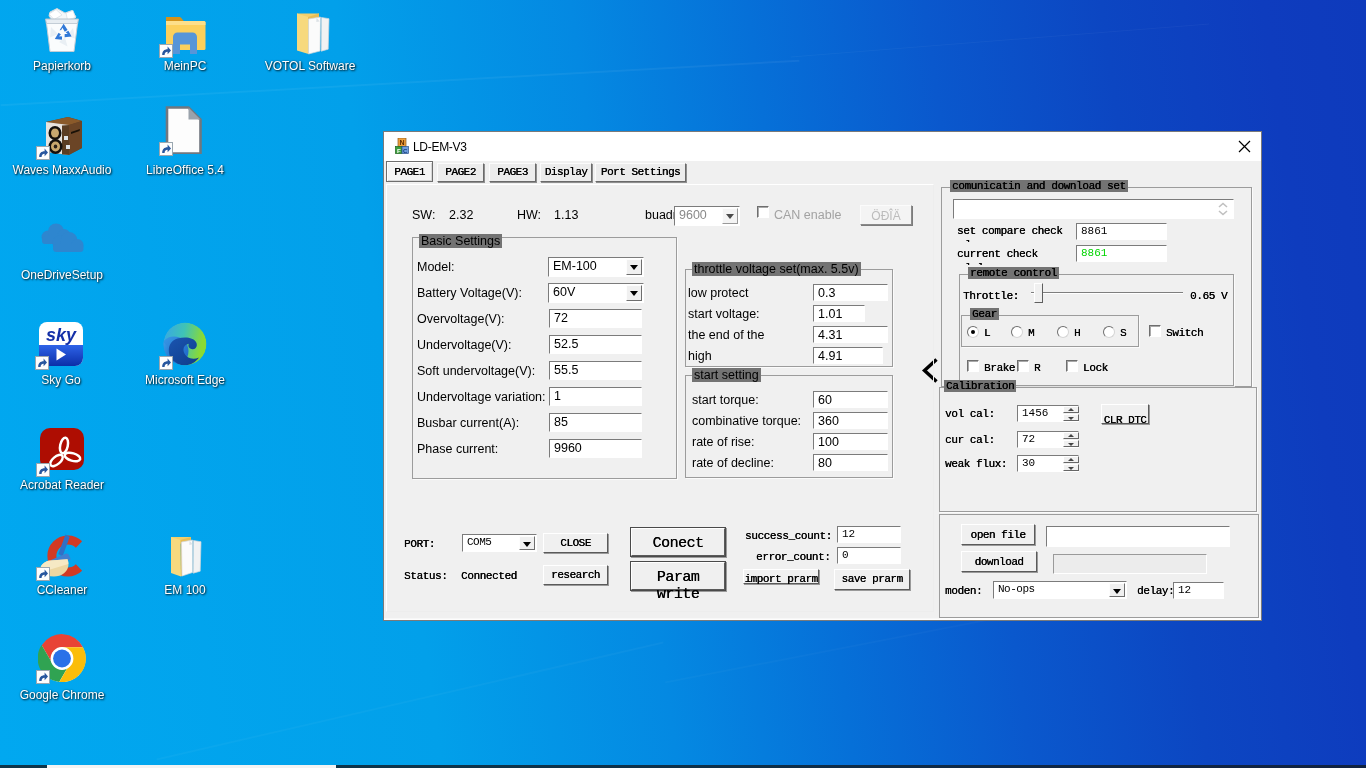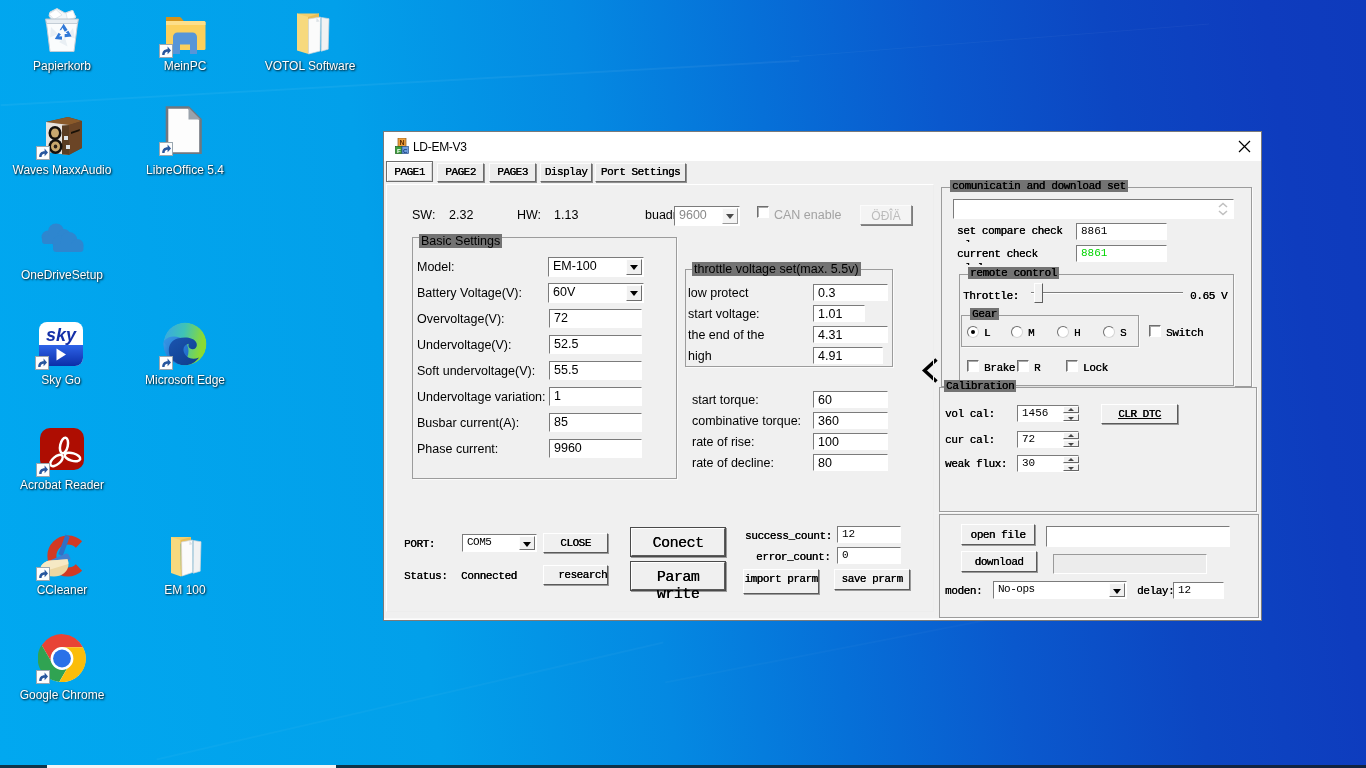--- a/index.html
+++ b/index.html
@@ -357,49 +357,52 @@
   </div>
   <div class="lbl" style="left:304px; top:154px;">low protect</div>
   <div class="lbl" style="left:304px; top:175px;">start voltage:</div>
   <div class="lbl" style="left:304px; top:196px;">the end of the</div>
   <div class="lbl" style="left:304px; top:217px;">high</div>
   <div class="tb" style="left:429px; top:152px; width:75px; height:17px;">0.3</div>
   <div class="tb" style="left:429px; top:173px; width:52px; height:17px;">1.01</div>
   <div class="tb" style="left:429px; top:194px; width:75px; height:17px;">4.31</div>
   <div class="tb" style="left:429px; top:215px; width:70px; height:17px;">4.91</div>
 
+  <div class="gb" style="left:301px; top:243px; width:208px; height:103px;">
+    <div class="gl lbl" style="left:6px;">start setting</div>
+  </div>
   <div class="lbl" style="left:308px; top:261px;">start torque:</div>
   <div class="lbl" style="left:308px; top:282px;">combinative torque:</div>
   <div class="lbl" style="left:308px; top:303px;">rate of rise:</div>
   <div class="lbl" style="left:308px; top:324px;">rate of decline:</div>
   <div class="tb" style="left:429px; top:259px; width:75px; height:17px;">60</div>
   <div class="tb" style="left:429px; top:280px; width:75px; height:17px;">360</div>
   <div class="tb" style="left:429px; top:301px; width:75px; height:17px;">100</div>
   <div class="tb" style="left:429px; top:322px; width:75px; height:17px;">80</div>
 
   <div class="mlbl" style="left:20px; top:406px;">PORT:</div>
   <div class="combo" style="left:78px; top:402px; width:75px; height:18px;">
       <div class="ct mono" style="font-size:11px; letter-spacing:-0.5px;">COM5</div>
       <div class="cbtn"></div>
     </div>
   <div class="btn" style="left:159px; top:401px; width:65px; height:20px; padding-top:3px;">CLOSE</div>
   <div class="mlbl" style="left:20px; top:438px;">Status:</div>
   <div class="mlbl" style="left:77px; top:438px;">Connected</div>
-  <div class="btn" style="left:159px; top:433px; width:65px; height:20px; padding-top:3px;text-align:right;">research</div>
+  <div class="btn" style="left:159px; top:433px; width:65px; height:20px; padding-top:3px;">research</div>
   <div class="btnd" style="left:246px; top:395px; width:96px; height:30px;">
       <div class="in" style="padding-top:6px;">Conect</div>
     </div>
   <div class="btnd" style="left:246px; top:429px; width:96px; height:30px;">
       <div class="in" style="padding-top:6px;">Param write</div>
     </div>
   <div class="mlbl" style="left:361px; top:398px;">success_count:</div>
   <div class="mlbl" style="left:372px; top:419px;">error_count:</div>
   <div class="tb mono" style="left:453px; top:394px; width:64px; height:17px; font-size:11px;">12</div>
   <div class="tb mono" style="left:453px; top:415px; width:64px; height:17px; font-size:11px;">0</div>
-  <div class="btn" style="left:359px; top:437px; width:76px; height:25px; padding-top:3px;">import prarm</div>
+  <div class="btn" style="left:359px; top:437px; width:76px; height:15px; padding-top:3px;">import prarm</div>
   <div class="btn" style="left:450px; top:437px; width:76px; height:21px; padding-top:3px;">save prarm</div>
 
   <svg style="position:absolute; left:536px; top:225px;" width="18" height="27" viewBox="0 0 18 27">
     <path d="M16.5,2.5 L4.5,13.5 L16.5,24.5" fill="none" stroke="#000" stroke-width="3.4"></path>
   </svg>
 
   <div class="gb" style="left:557px; top:55px; width:311px; height:200px;">
     <div class="gl mlbl" style="left:8px;">comunicatin and download set</div>
   </div>
   <div class="combo" style="left:569px; top:67px; width:281px; height:20px;">
@@ -452,21 +455,21 @@
   <div class="mlbl" style="left:561px; top:276px;">vol cal:</div>
   <div class="tb mono" style="left:633px; top:273px; width:62px; height:17px; font-size:11px;">1456</div>
   <div class="spin" style="left:679px; top:274px; height:15px;">
     <div class="sb">
         <i class="up"></i>
       </div>
       <div class="sb" style="margin-top:1px;">
         <i class="dn"></i>
       </div>
   </div>
-  <div class="btn" style="left:717px; top:272px; width:77px; height:20px; padding-top:3px;text-decoration:underline;">CLR DTC</div>
+  <div class="btn" style="left:717px; top:272px; width:48px; height:20px; padding-top:9px;">CLR DTC</div>
   <div class="mlbl" style="left:561px; top:302px;">cur cal:</div>
   <div class="tb mono" style="left:633px; top:299px; width:62px; height:17px; font-size:11px;">72</div>
   <div class="spin" style="left:679px; top:300px; height:15px;">
     <div class="sb">
         <i class="up"></i>
       </div>
       <div class="sb" style="margin-top:1px;">
         <i class="dn"></i>
       </div>
   </div>

